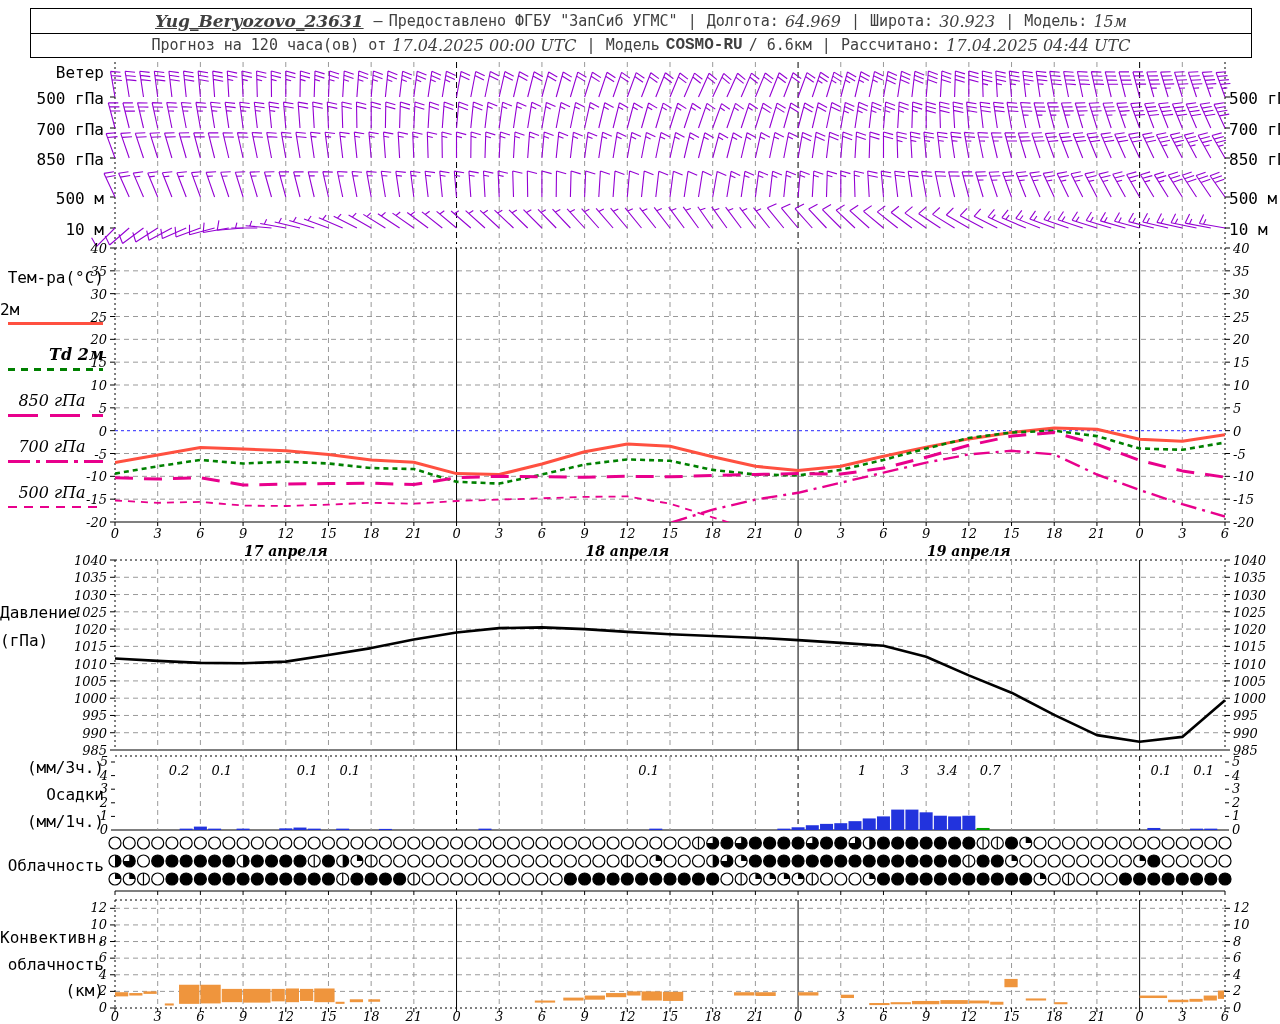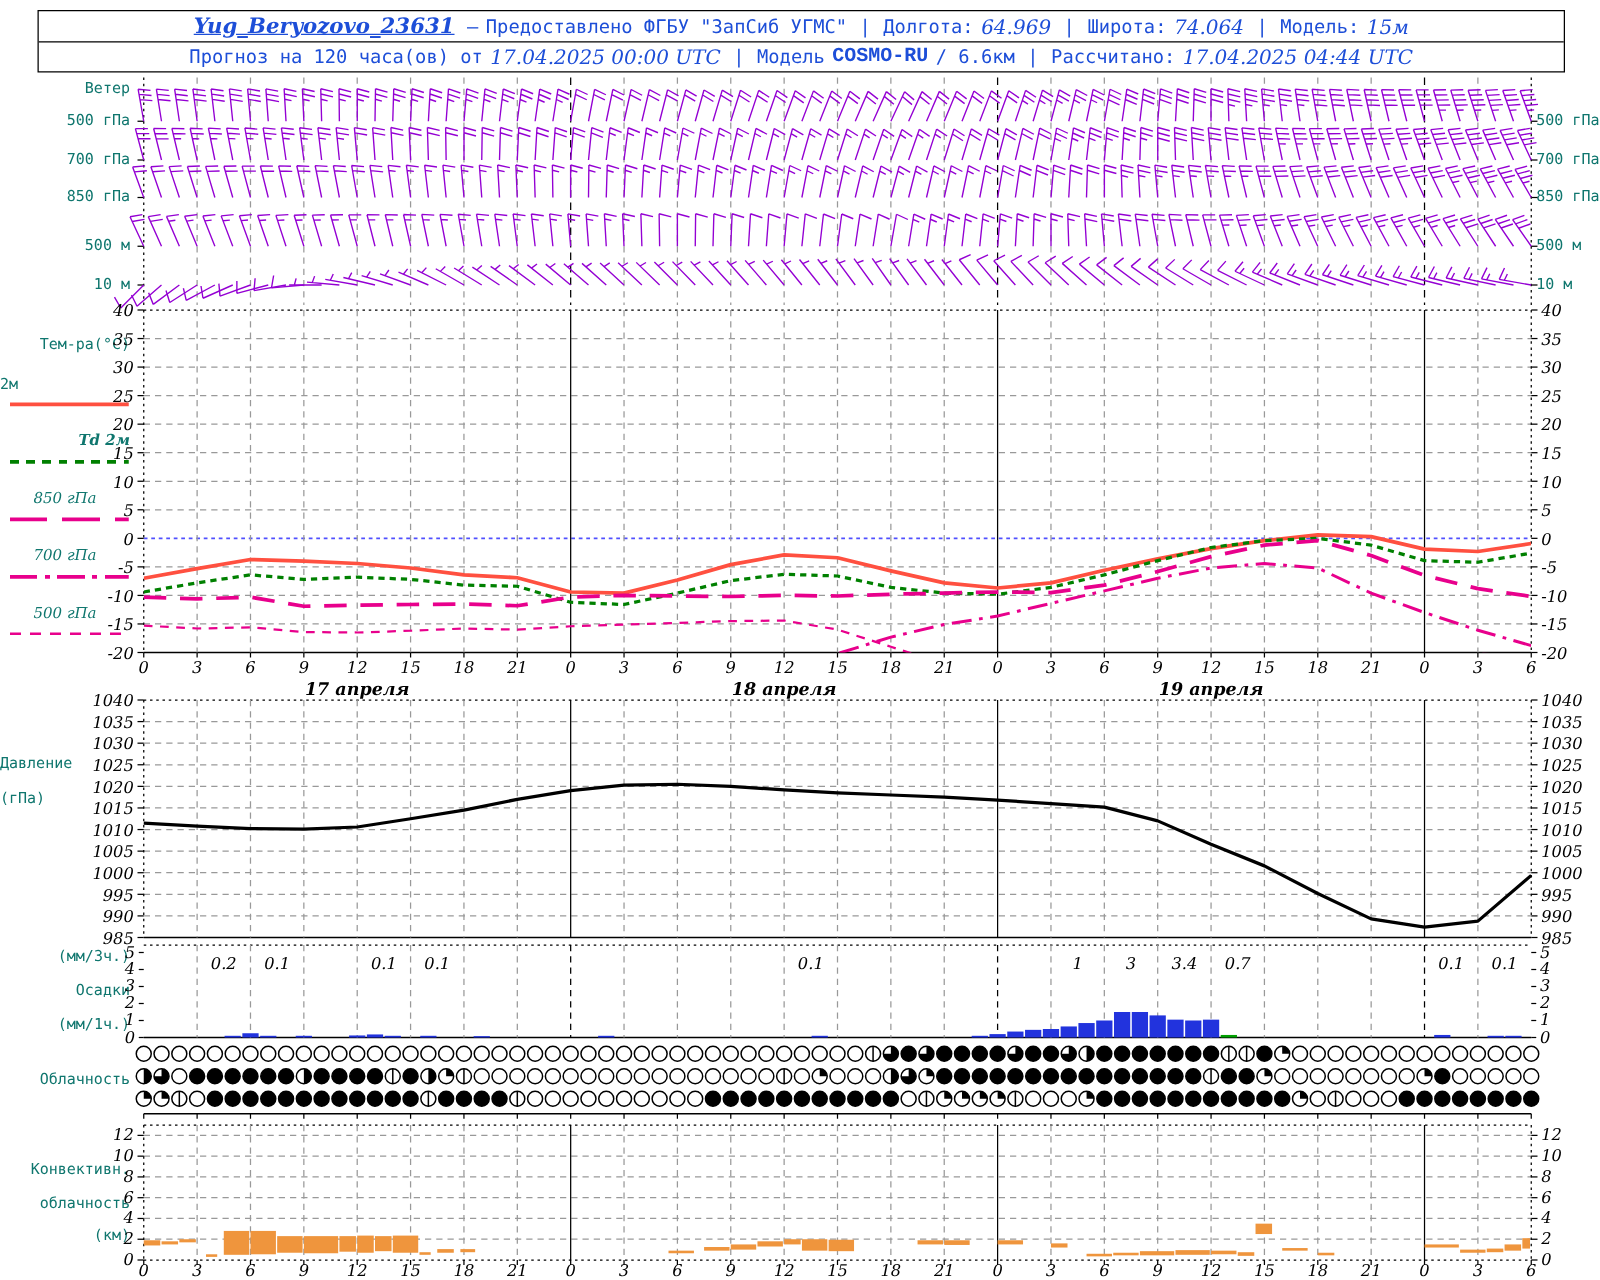--- a/index.html
+++ b/index.html
@@ -1,51 +1,51 @@
 <!DOCTYPE html>
 <html><head>
 <meta charset="utf-8">
 <style>
   html,body{margin:0;padding:0;background:#fff;width:1280px;height:1024px;overflow:hidden;
     font-family:"DejaVu Sans Mono", monospace;}
   #stage{position:relative;width:1280px;height:1024px;background:#fff;}
   
   .hdr-box{position:absolute;left:30px;top:8px;width:1220px;height:48px;border:1px solid #000;}
   .hdr-row{position:absolute;left:0;width:100%;height:24px;display:flex;align-items:center;justify-content:center;
-    white-space:nowrap;font-size:15px;color:#1d4ed8;}
+    white-space:nowrap;font-size:15px;color:#404040;}
   .hdr-row1{top:0;border-bottom:1px solid #000;}
   .hdr-row2{top:24px;}
   .station{font-family:"DejaVu Serif",serif;font-style:italic;font-weight:bold;font-size:17px;margin-right:10px;text-decoration:underline;}
   .num{font-family:"DejaVu Serif",serif;font-style:italic;font-weight:normal;font-size:16px;}
   .modelname{font-family:Liberation Mono, monospace;font-weight:bold;font-size:16px;}
   .sep{margin:0 10px;font-weight:normal;}
   .sp{margin-left:6px;}
   
-  .slab{position:absolute;font-size:12px;color:#0f766e;white-space:nowrap;}
+  .slab{position:absolute;font-size:16px;color:#000000;white-space:nowrap;}
   .r{text-align:right;width:104px;left:0;}
   .rt{left:1229px;text-align:left;}
   .legend-line{position:absolute;left:8px;width:95px;height:3px;}
   svg text{font-family:"DejaVu Serif",serif;font-style:italic;font-size:13px;fill:#000;}
   svg text.date{font-size:14px;font-weight:bold;}
 </style>
 </head>
 <body>
 <div id="stage">
 
   <div class="hdr-box">
     <div class="hdr-row hdr-row1">
       <span class="station">Yug_Beryozovo_23631</span>
       <span>–</span>
       <span class="sp">Предоставлено ФГБУ "ЗапСиб УГМС"</span>
       <span class="sep">|</span>
       <span>Долгота:</span>
       <span class="num sp">64.969</span>
       <span class="sep">|</span>
       <span>Широта:</span>
-      <span class="num sp">74.064</span>
+      <span class="num sp">30.923</span>
       <span class="sep">|</span>
       <span>Модель:</span>
       <span class="num sp">15м</span>
     </div>
     <div class="hdr-row hdr-row2">
       <span>Прогноз на 120 часа(ов) от</span>
       <span class="num sp">17.04.2025 00:00 UTC</span>
       <span class="sep">|</span>
       <span>Модель</span>
       <span class="modelname sp">COSMO-RU</span>

